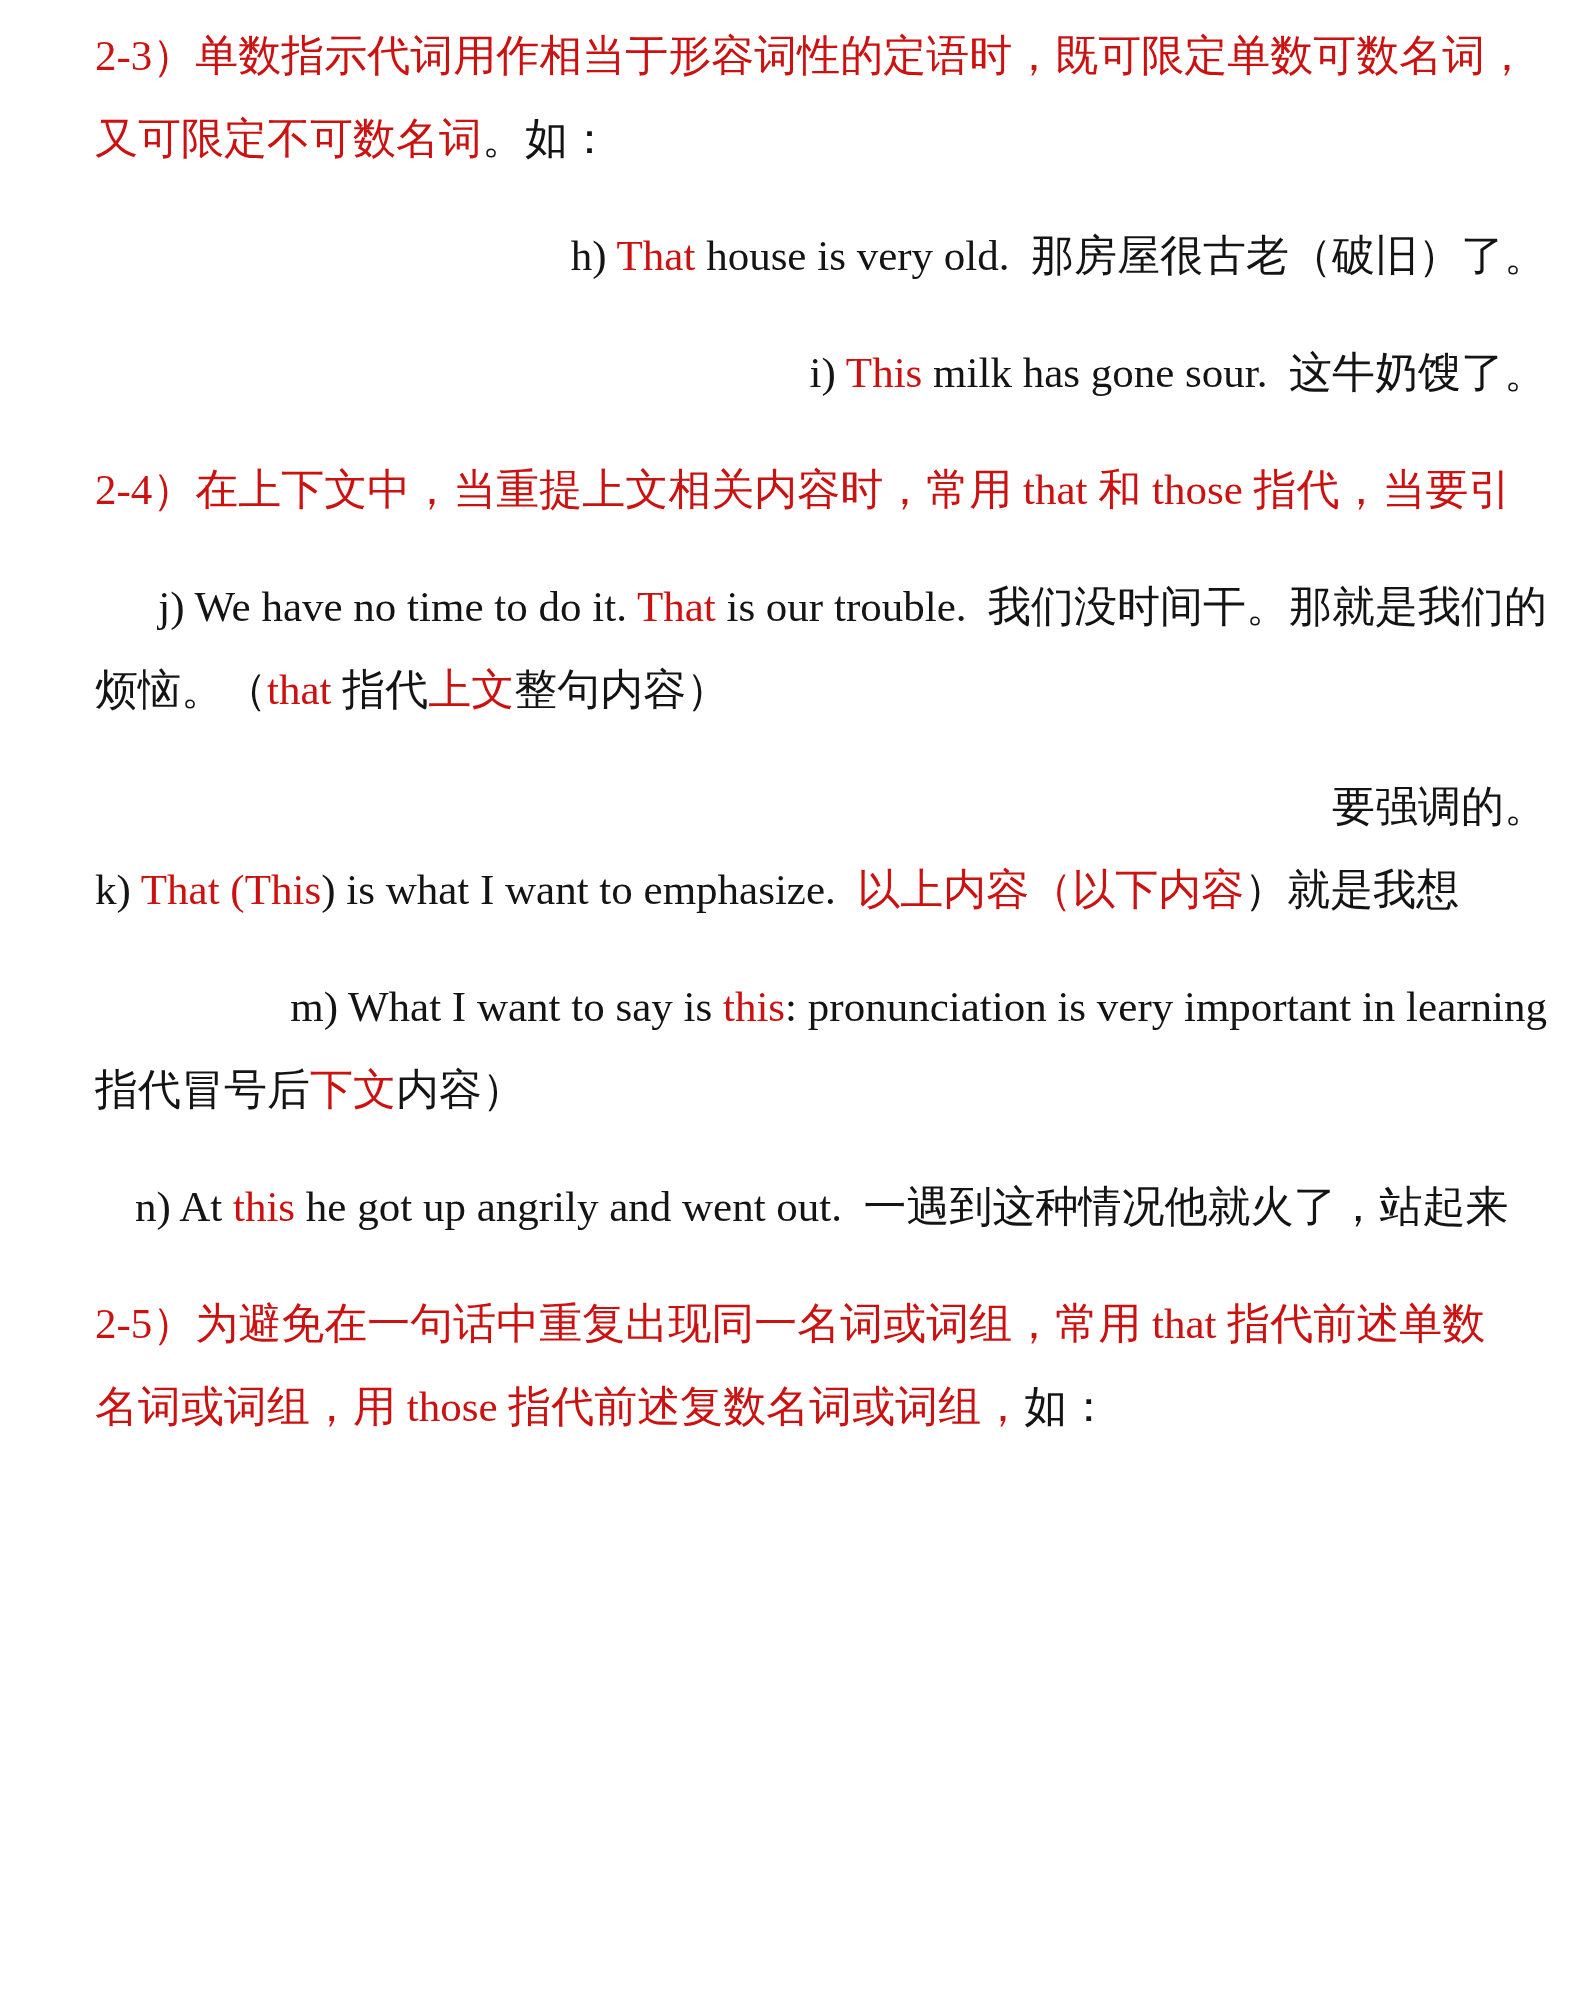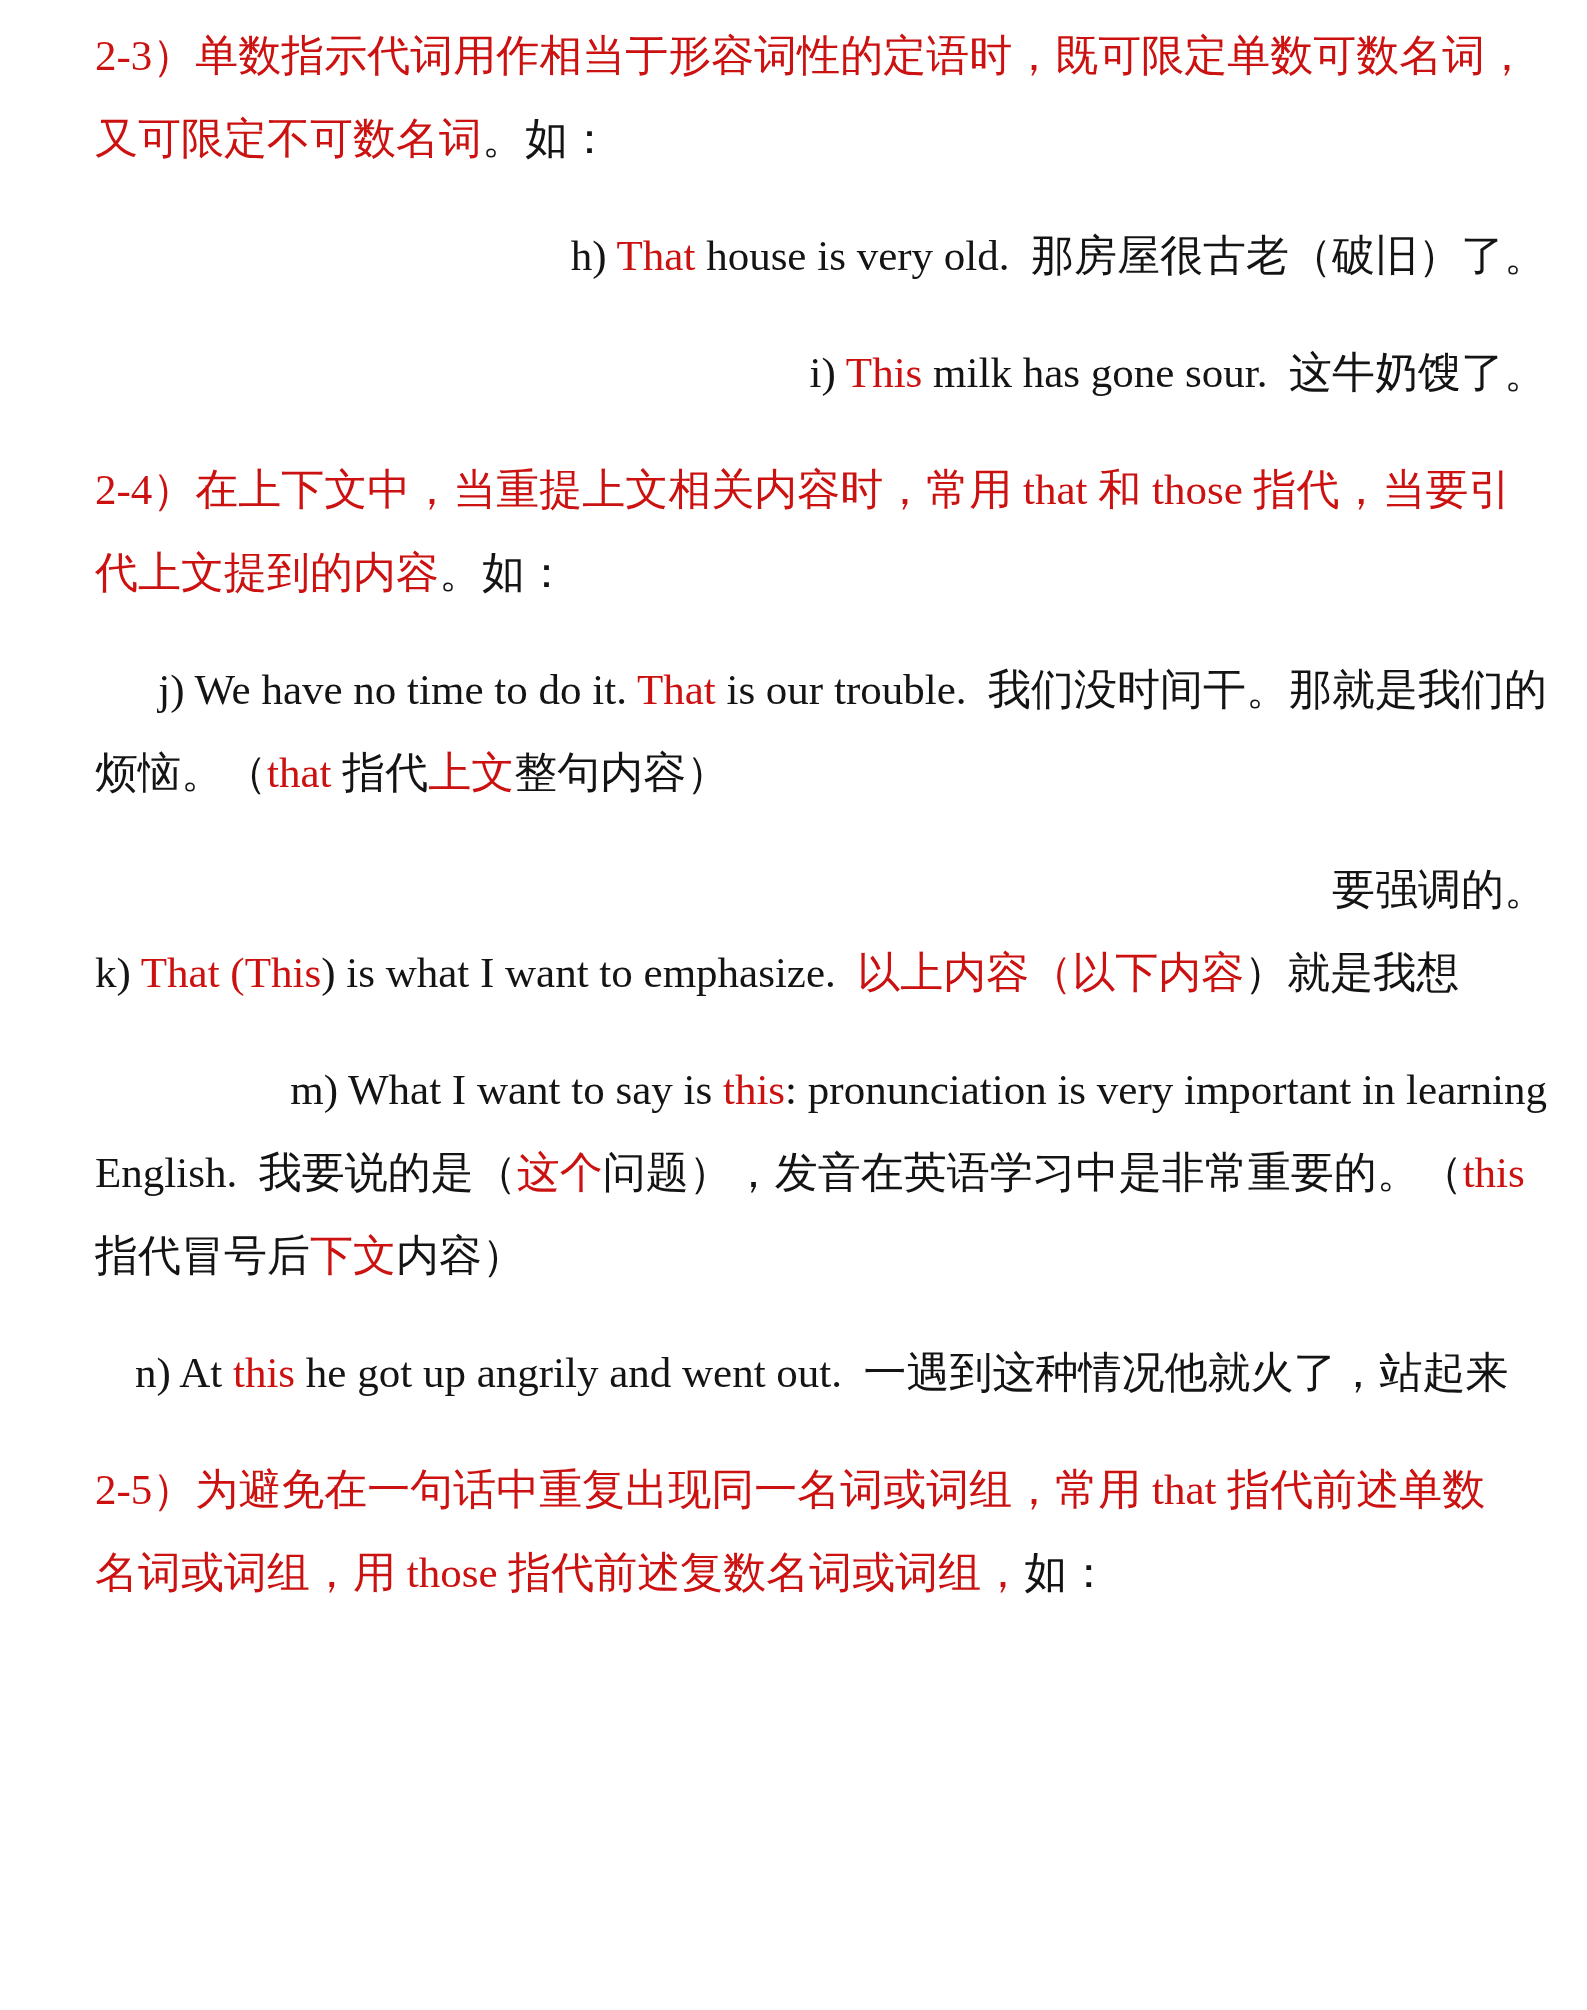--- a/index.html
+++ b/index.html
@@ -46,33 +46,31 @@
         <div class="line"><span class="run red">又可限定不可数名词</span><span class="run black">。如：</span></div>
       </div>
       <div class="para example">
         <div class="line"><span class="run black">h) </span><span class="run red">That</span><span class="run black"> house is very old.  那房屋很古老（破旧）了。</span></div>
       </div>
       <div class="para example">
         <div class="line"><span class="run black">i) </span><span class="run red">This</span><span class="run black"> milk has gone sour.  这牛奶馊了。</span></div>
       </div>
       <div class="para heading">
         <div class="line"><span class="run red">2-4）在上下文中，当重提上文相关内容时，常用 that 和 those 指代，当要引</span></div>
-        <div class="line"><span class="run red">代上文提到的内容</span><span class="run black">。如：</span></div>
       </div>
       <div class="para example">
         <div class="line"><span class="run black">j) We have no time to do it. </span><span class="run red">That</span><span class="run black"> is our trouble.  我们没时间干。那就是我们的</span></div>
         <div class="line"><span class="run black">烦恼。（</span><span class="run red">that</span><span class="run black"> 指代</span><span class="run red">上文</span><span class="run black">整句内容）</span></div>
       </div>
       <div class="para example">
         <div class="line"><span class="run black">要强调的。</span></div>
         <div class="line"><span class="run black">k) </span><span class="run red">That (This</span><span class="run black">) is what I want to emphasize.  </span><span class="run red">以上内容（以下内容</span><span class="run black">）就是我想</span></div>
       </div>
       <div class="para example">
         <div class="line"><span class="run black">m) What I want to say is </span><span class="run red">this</span><span class="run black">: pronunciation is very important in learning</span></div>
-        <div class="line"><span class="run black">English.  我要说的是（</span><span class="run red">这个</span><span class="run black">问题），发音在英语学习中是非常重要的。（</span><span class="run red">this</span></div>
         <div class="line"><span class="run black">指代冒号后</span><span class="run red">下文</span><span class="run black">内容）</span></div>
       </div>
       <div class="para example-deep">
         <div class="line"><span class="run black">n) At </span><span class="run red">this</span><span class="run black"> he got up angrily and went out.  一遇到这种情况他就火了，站起来</span></div>
       </div>
       <div class="para heading">
         <div class="line"><span class="run red">2-5）为避免在一句话中重复出现同一名词或词组，常用 that 指代前述单数</span></div>
         <div class="line"><span class="run red">名词或词组，用 those 指代前述复数名词或词组，</span><span class="run black">如：</span></div>
       </div>
     </div>

